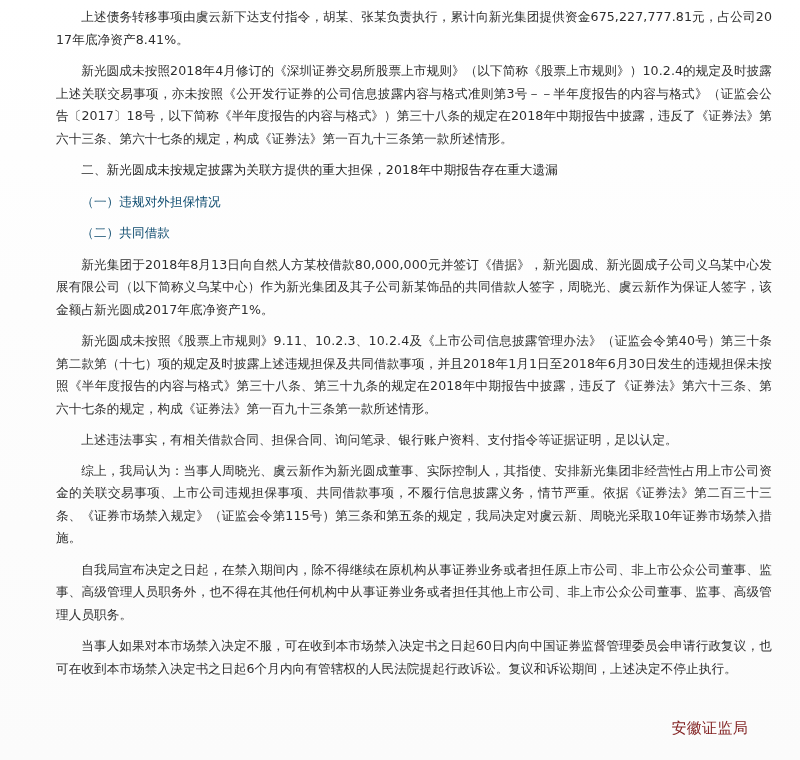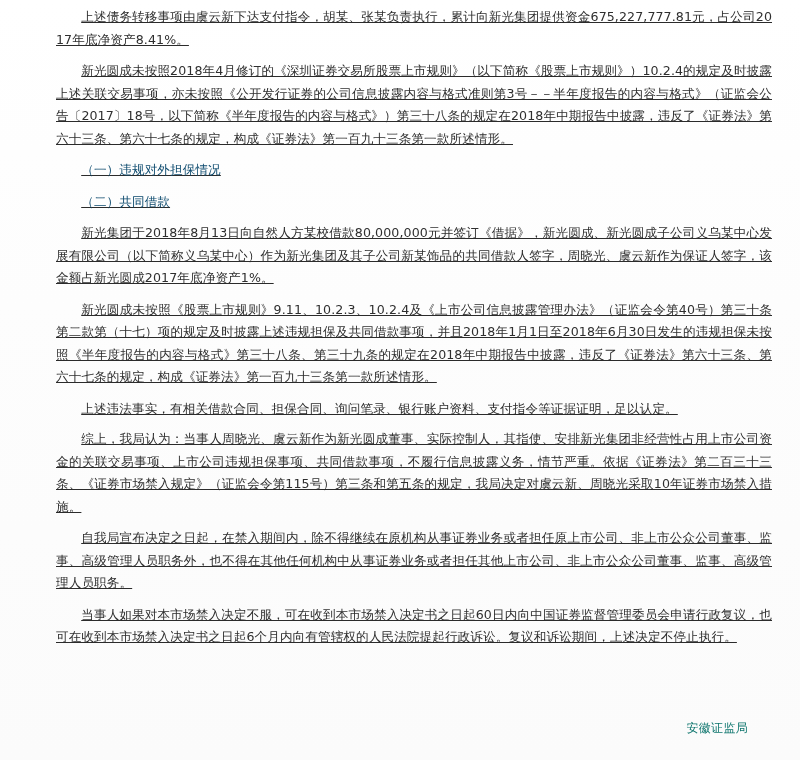--- a/index.html
+++ b/index.html
@@ -16,21 +16,20 @@
     overflow: hidden;
   }
 
   .page {
     position: relative;
     width: 800px;
     height: 760px;
     box-sizing: border-box;
     padding: 6px 28px 5px 56px;
     background: #fefefe;
-    text-decoration: underline;
   }
 
   
   .page::before {
     content: "";
     position: absolute;
     inset: 0;
     background: linear-gradient(180deg, #ffffff 0%, #fdfdfd 40%, #fbfbfb 100%);
     pointer-events: none;
     z-index: 0;
@@ -73,36 +72,37 @@
 
   p.tight {
     margin-bottom: 8px;
   }
 
   .signature-block {
     position: absolute;
     right: 52px;
     bottom: 22px;
     z-index: 1;
-    font-size: 12px;
+    font-size: 15px;
     line-height: 20px;
-    color: #0f766e;
+    color: #7f1d1d;
     letter-spacing: 0.3px;
   }
 </style>
 </head>
 <body>
 
 <div class="page">
   <div class="doc-body">
 
     <p class="para">上述债务转移事项由虞云新下达支付指令，胡某、张某负责执行，累计向新光集团提供资金675,227,777.81元，占公司2017年底净资产8.41%。</p>
 
     <p class="para">新光圆成未按照2018年4月修订的《深圳证券交易所股票上市规则》（以下简称《股票上市规则》）10.2.4的规定及时披露上述关联交易事项，亦未按照《公开发行证券的公司信息披露内容与格式准则第3号－－半年度报告的内容与格式》（证监会公告〔2017〕18号，以下简称《半年度报告的内容与格式》）第三十八条的规定在2018年中期报告中披露，违反了《证券法》第六十三条、第六十七条的规定，构成《证券法》第一百九十三条第一款所述情形。</p>
 
+    <p class="heading">二、新光圆成未按规定披露为关联方提供的重大担保，2018年中期报告存在重大遗漏</p>
 
     <p class="subheading">（一）违规对外担保情况</p>
 
 
     <p class="subheading">（二）共同借款</p>
 
     <p class="para">新光集团于2018年8月13日向自然人方某校借款80,000,000元并签订《借据》，新光圆成、新光圆成子公司义乌某中心发展有限公司（以下简称义乌某中心）作为新光集团及其子公司新某饰品的共同借款人签字，周晓光、虞云新作为保证人签字，该金额占新光圆成2017年底净资产1%。</p>
 
     <p class="para">新光圆成未按照《股票上市规则》9.11、10.2.3、10.2.4及《上市公司信息披露管理办法》（证监会令第40号）第三十条第二款第（十七）项的规定及时披露上述违规担保及共同借款事项，并且2018年1月1日至2018年6月30日发生的违规担保未按照《半年度报告的内容与格式》第三十八条、第三十九条的规定在2018年中期报告中披露，违反了《证券法》第六十三条、第六十七条的规定，构成《证券法》第一百九十三条第一款所述情形。</p>
 

